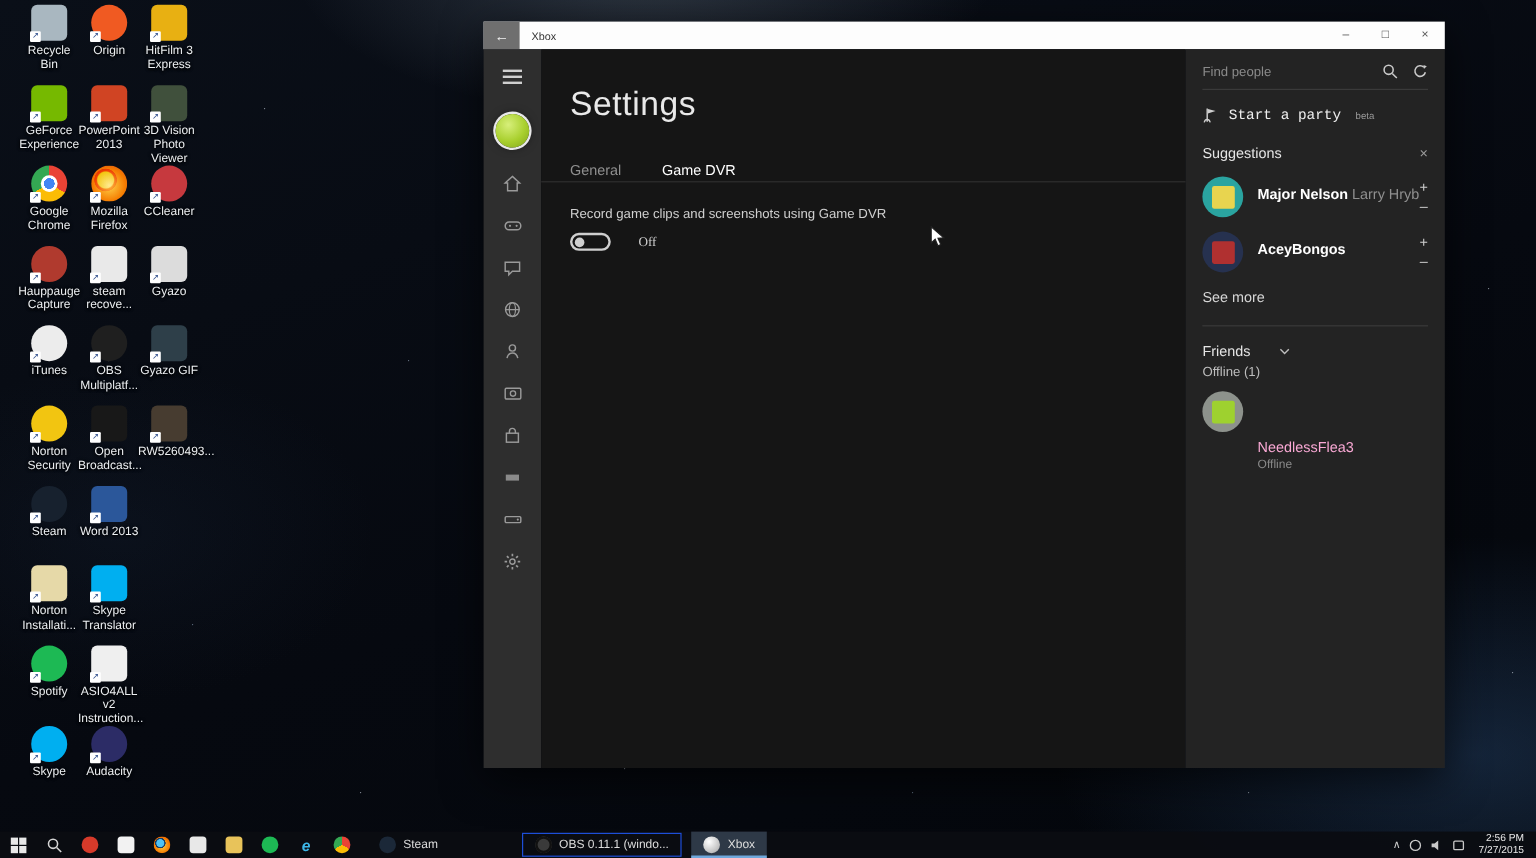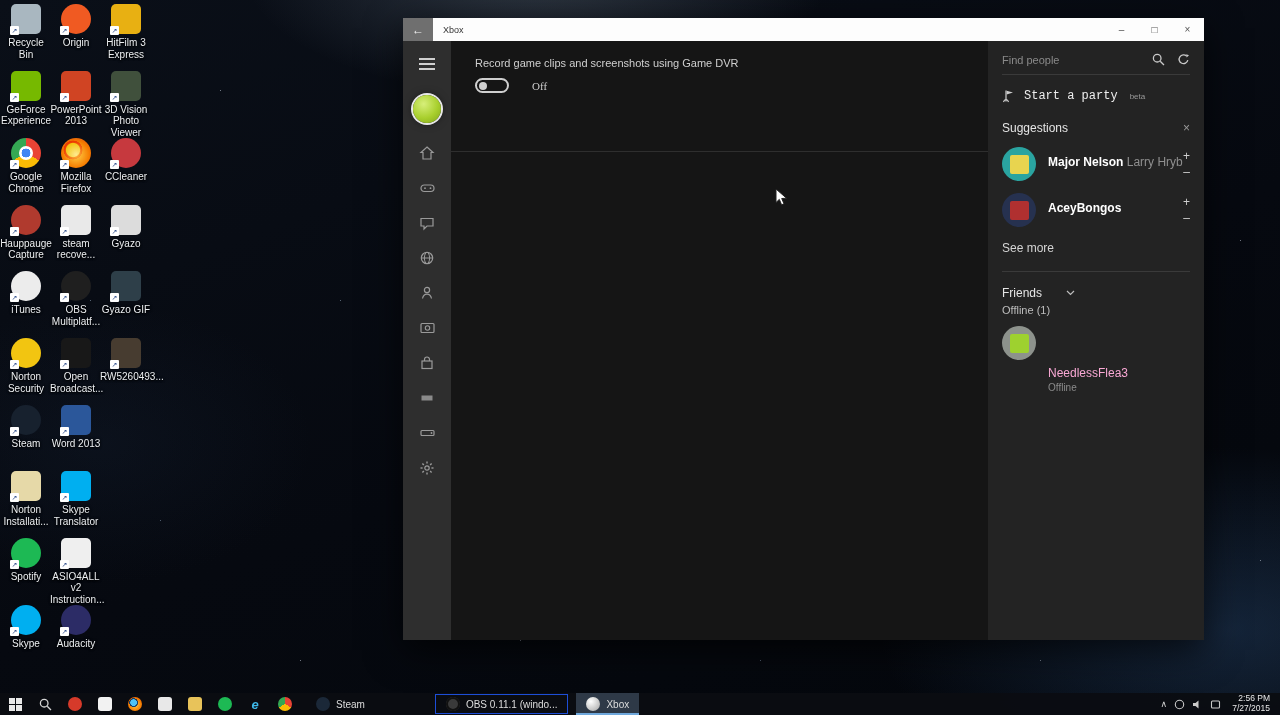--- a/index.html
+++ b/index.html
@@ -14,21 +14,21 @@
       radial-gradient(300px 200px at 8% 62%, rgba(35,55,85,.15), transparent 70%),
       linear-gradient(160deg,#0a0f18 0%,#060910 55%,#04070c 100%);
   }
   .stars { position:absolute; width:1px; height:1px; background:transparent; border-radius:50%;
     box-shadow: 220px 90px #cfd8e6, 340px 300px #9fb2c8, 600px 500px #cfd8e6, 760px 660px #8fa4bd,
       980px 120px #cfd8e6, 1150px 420px #9fb2c8, 520px 640px #cfd8e6, 160px 520px #8fa4bd,
       1240px 240px #cfd8e6, 890px 560px #9fb2c8, 300px 660px #cfd8e6, 700px 60px #8fa4bd,
       1040px 660px #cfd8e6, 90px 300px #9fb2c8, 1260px 560px #cfd8e6, 460px 200px #8fa4bd; opacity:.7;}
 
   
-  .desktop-icons { position:absolute; left:1px; top:4px; width:152px; height:668px;
+  .desktop-icons { position:absolute; left:16px; top:4px; width:152px; height:668px;
     display:grid; grid-template-rows:repeat(10,1fr); grid-auto-flow:column; grid-auto-columns:50px; }
   .dicon { width:50px; display:flex; flex-direction:column; align-items:center; cursor:default; }
   .dimg { width:30px; height:30px; border-radius:5px; position:relative; flex:none;
     background-image:radial-gradient(circle at 32% 28%, rgba(255,255,255,.35), rgba(255,255,255,0) 55%); background-blend-mode:overlay; }
   .dimg.round { border-radius:50%; }
   .dimg::after { content:"\2197"; position:absolute; left:-1px; bottom:-1px; width:9px; height:9px;
     background:#fff; border-radius:1px; font-size:7px; line-height:9px; text-align:center; color:#2a4a8a; }
   .dlabel { margin-top:3px; font-size:10px; line-height:1.15; color:#eceff2; text-align:center;
     text-shadow:0 1px 2px #000, 0 0 3px #000; max-width:52px; }
   .i-chrome { background:conic-gradient(#ea4335 0 120deg,#fbbc05 120deg 240deg,#34a853 240deg 360deg); }
@@ -316,20 +316,25 @@
                 <line x1="11.1" y1="11.1" x2="12.6" y2="12.6"></line>
                 <line x1="12.6" y1="3.4" x2="11.1" y2="4.9"></line>
                 <line x1="4.9" y1="11.1" x2="3.4" y2="12.6"></line>
               </g>
             </svg>
           </div>
       </div>
     </div>
 
     <div class="main">
+      <div class="settings-title">Settings</div>
+      <div class="tabs">
+        <div class="tab">General</div>
+        <div class="tab active">Game DVR</div>
+      </div>
       <div class="main-divider"></div>
       <div class="dvr-label">Record game clips and screenshots using Game DVR</div>
       <div class="toggle-row">
         <div class="toggle">
             <div class="knob"></div>
           </div>
         <div class="toggle-state">Off</div>
       </div>
     </div>
 

